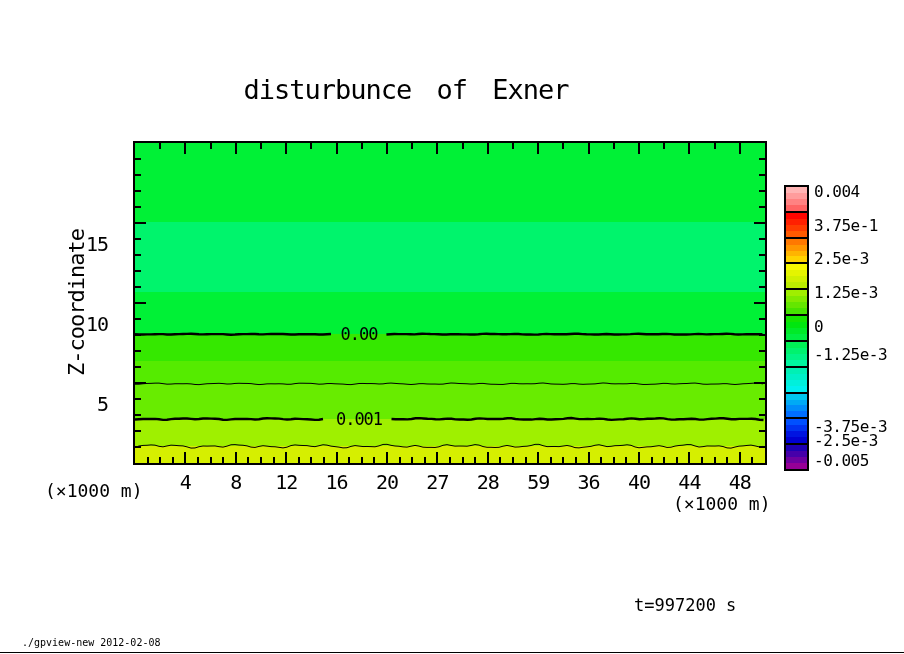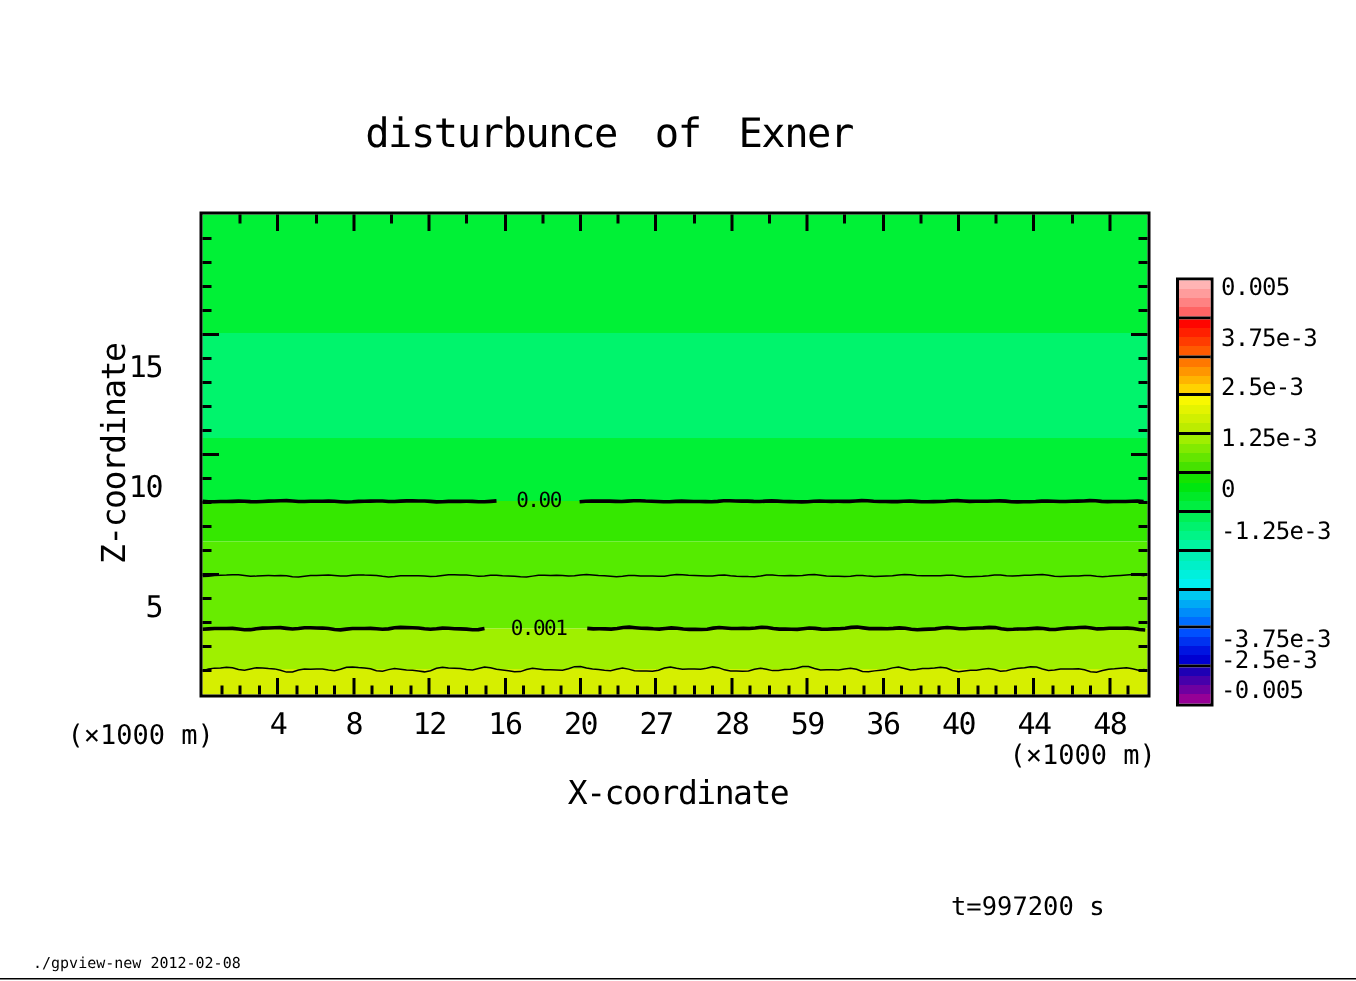--- a/index.html
+++ b/index.html
@@ -4,21 +4,21 @@
 <style>
   html,body{margin:0;padding:0;background:#fff;}
   #page{position:relative;width:904px;height:654px;background:#ffffff;overflow:hidden;
         font-family:"DejaVu Sans Mono", monospace;color:#000;}
   .abs{position:absolute;}
   #title{left:0;top:74px;width:812px;text-align:center;font-size:27px;letter-spacing:-1px;word-spacing:10px;}
   #plot-frame{left:133px;top:141px;width:630px;height:320px;border:2px solid #000;}
   #plot-canvas{left:135px;top:143px;width:630px;height:320px;}
   .band{position:absolute;left:0;width:630px;}
   #contour-svg{position:absolute;left:0;top:0;}
-  .contour-label{position:absolute;transform:translate(-50%,-50%);font-size:14px;letter-spacing:-1px;white-space:nowrap;}
+  .contour-label{position:absolute;transform:translate(-50%,-50%);font-size:17px;letter-spacing:-1px;white-space:nowrap;}
   .tick{position:absolute;background:#000;}
   .x-tick-label{position:absolute;transform:translateX(-50%);top:470px;font-size:20px;letter-spacing:-1px;}
   .z-tick-label{position:absolute;transform:translateY(-50%);text-align:right;width:40px;font-size:20px;letter-spacing:-1px;margin-top:21px;}
   #zlabel{left:62px;top:143px;height:320px;width:30px;writing-mode:vertical-rl;transform:rotate(180deg);
           text-align:center;font-size:22px;letter-spacing:-1px;line-height:30px;}
   #xlabel{left:0;top:517px;width:904px;text-align:center;font-size:22px;letter-spacing:-1px;}
   #xunit-left{left:45px;top:480px;font-size:18px;}
   #xunit-right{left:673px;top:493px;font-size:18px;}
   #colorbar{left:784px;top:185px;width:21px;height:282px;border:2px solid #000;display:flex;flex-direction:column;}
   .cb-cell{width:100%;flex:1 1 0;border-bottom:2px solid #000;}
@@ -167,21 +167,20 @@
       <div class="tick abs" style="left: 759px; top: 206px; width: 6px; height: 2px;"></div>
       <div class="tick abs" style="left: 135px; top: 190px; width: 6px; height: 2px;"></div>
       <div class="tick abs" style="left: 759px; top: 190px; width: 6px; height: 2px;"></div>
       <div class="tick abs" style="left: 135px; top: 174px; width: 6px; height: 2px;"></div>
       <div class="tick abs" style="left: 759px; top: 174px; width: 6px; height: 2px;"></div>
       <div class="tick abs" style="left: 135px; top: 158px; width: 6px; height: 2px;"></div>
       <div class="tick abs" style="left: 759px; top: 158px; width: 6px; height: 2px;"></div>
     </div>
 
   <div id="zlabel" class="abs">Z-coordinate</div>
-  <div id="xlabel" class="abs">X-coordinate</div>
   <div id="xunit-left" class="abs">(×1000 m)</div>
   <div id="xunit-right" class="abs">(×1000 m)</div>
 
   <div id="colorbar" class="abs">
       <div class="cb-cell" style="background: linear-gradient(rgb(255, 180, 180) 0px, rgb(255, 180, 180) 25%, rgb(255, 156, 156) 25%, rgb(255, 156, 156) 50%, rgb(255, 130, 130) 50%, rgb(255, 130, 130) 75%, rgb(255, 100, 100) 75%, rgb(255, 100, 100) 100%);"></div>
       <div class="cb-cell" style="background: linear-gradient(rgb(255, 5, 0) 0px, rgb(255, 5, 0) 25%, rgb(255, 32, 0) 25%, rgb(255, 32, 0) 50%, rgb(255, 60, 0) 50%, rgb(255, 60, 0) 75%, rgb(255, 90, 0) 75%, rgb(255, 90, 0) 100%);"></div>
       <div class="cb-cell" style="background: linear-gradient(rgb(255, 120, 0) 0px, rgb(255, 120, 0) 25%, rgb(255, 150, 0) 25%, rgb(255, 150, 0) 50%, rgb(255, 180, 0) 50%, rgb(255, 180, 0) 75%, rgb(255, 210, 0) 75%, rgb(255, 210, 0) 100%);"></div>
       <div class="cb-cell" style="background: linear-gradient(rgb(248, 248, 0) 0px, rgb(248, 248, 0) 25%, rgb(228, 244, 0) 25%, rgb(228, 244, 0) 50%, rgb(208, 240, 0) 50%, rgb(208, 240, 0) 75%, rgb(188, 236, 0) 75%, rgb(188, 236, 0) 100%);"></div>
       <div class="cb-cell" style="background: linear-gradient(rgb(160, 238, 0) 0px, rgb(160, 238, 0) 25%, rgb(130, 234, 0) 25%, rgb(130, 234, 0) 50%, rgb(100, 230, 0) 50%, rgb(100, 230, 0) 75%, rgb(70, 226, 0) 75%, rgb(70, 226, 0) 100%);"></div>
       <div class="cb-cell" style="background: linear-gradient(rgb(20, 228, 0) 0px, rgb(20, 228, 0) 25%, rgb(0, 230, 15) 25%, rgb(0, 230, 15) 50%, rgb(0, 234, 40) 50%, rgb(0, 234, 40) 75%, rgb(0, 238, 65) 75%, rgb(0, 238, 65) 100%);"></div>
@@ -206,22 +205,22 @@
     <div class="x-tick-label" style="left: 437.4px;">27</div>
     <div class="x-tick-label" style="left: 487.8px;">28</div>
     <div class="x-tick-label" style="left: 538.2px;">59</div>
     <div class="x-tick-label" style="left: 588.6px;">36</div>
     <div class="x-tick-label" style="left: 639px;">40</div>
     <div class="x-tick-label" style="left: 689.4px;">44</div>
     <div class="x-tick-label" style="left: 739.8px;">48</div>
     <div class="z-tick-label abs" style="left: 68px; top: 383px;">5</div>
     <div class="z-tick-label abs" style="left: 68px; top: 303px;">10</div>
     <div class="z-tick-label abs" style="left: 68px; top: 223px;">15</div>
-    <div class="cb-label" style="top: 191px;">0.005</div>
-    <div class="cb-label" style="top: 224.625px;">3.75e-3</div>
+    <div class="cb-label" style="top: 191px;">0.004</div>
+    <div class="cb-label" style="top: 224.625px;">3.75e-1</div>
     <div class="cb-label" style="top: 258.25px;">2.5e-3</div>
     <div class="cb-label" style="top: 291.875px;">1.25e-3</div>
     <div class="cb-label" style="top: 325.5px;">0</div>
     <div class="cb-label" style="top: 354px;">-1.25e-3</div>
     <div class="cb-label" style="top: 392.75px; margin-top: 47px;">-2.5e-3</div>
     <div class="cb-label" style="top: 426.375px;">-3.75e-3</div>
     <div class="cb-label" style="top: 460px;">-0.005</div>
   </div>
 
 </body></html>

